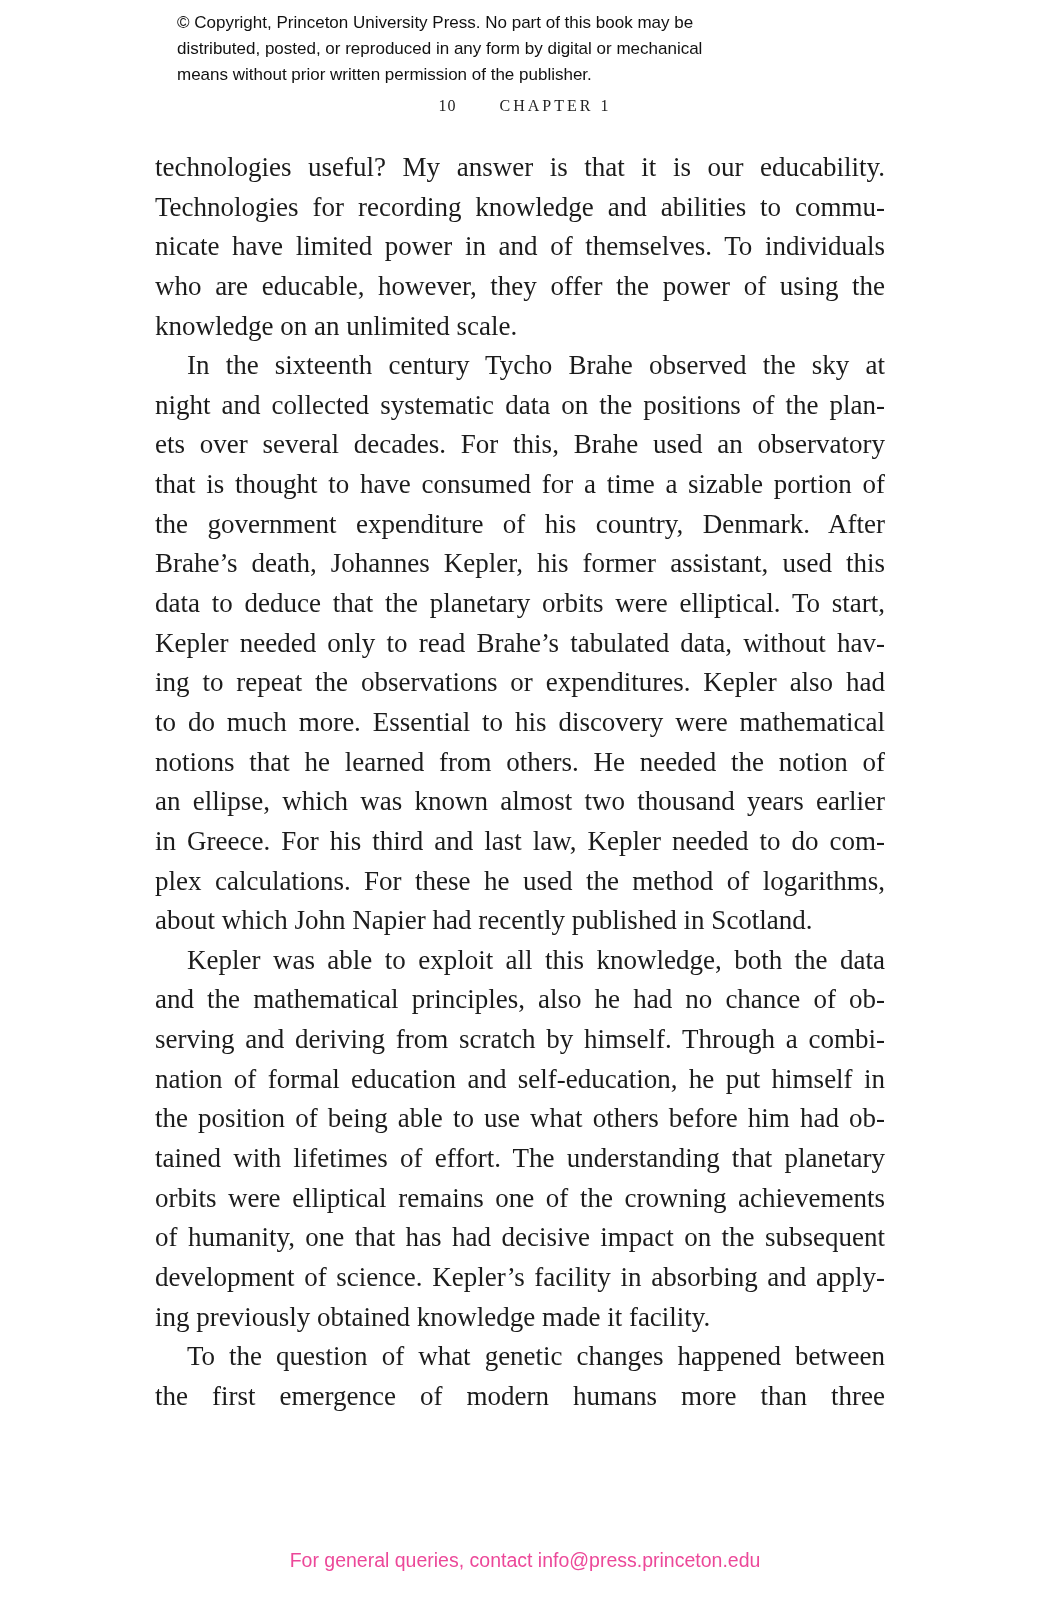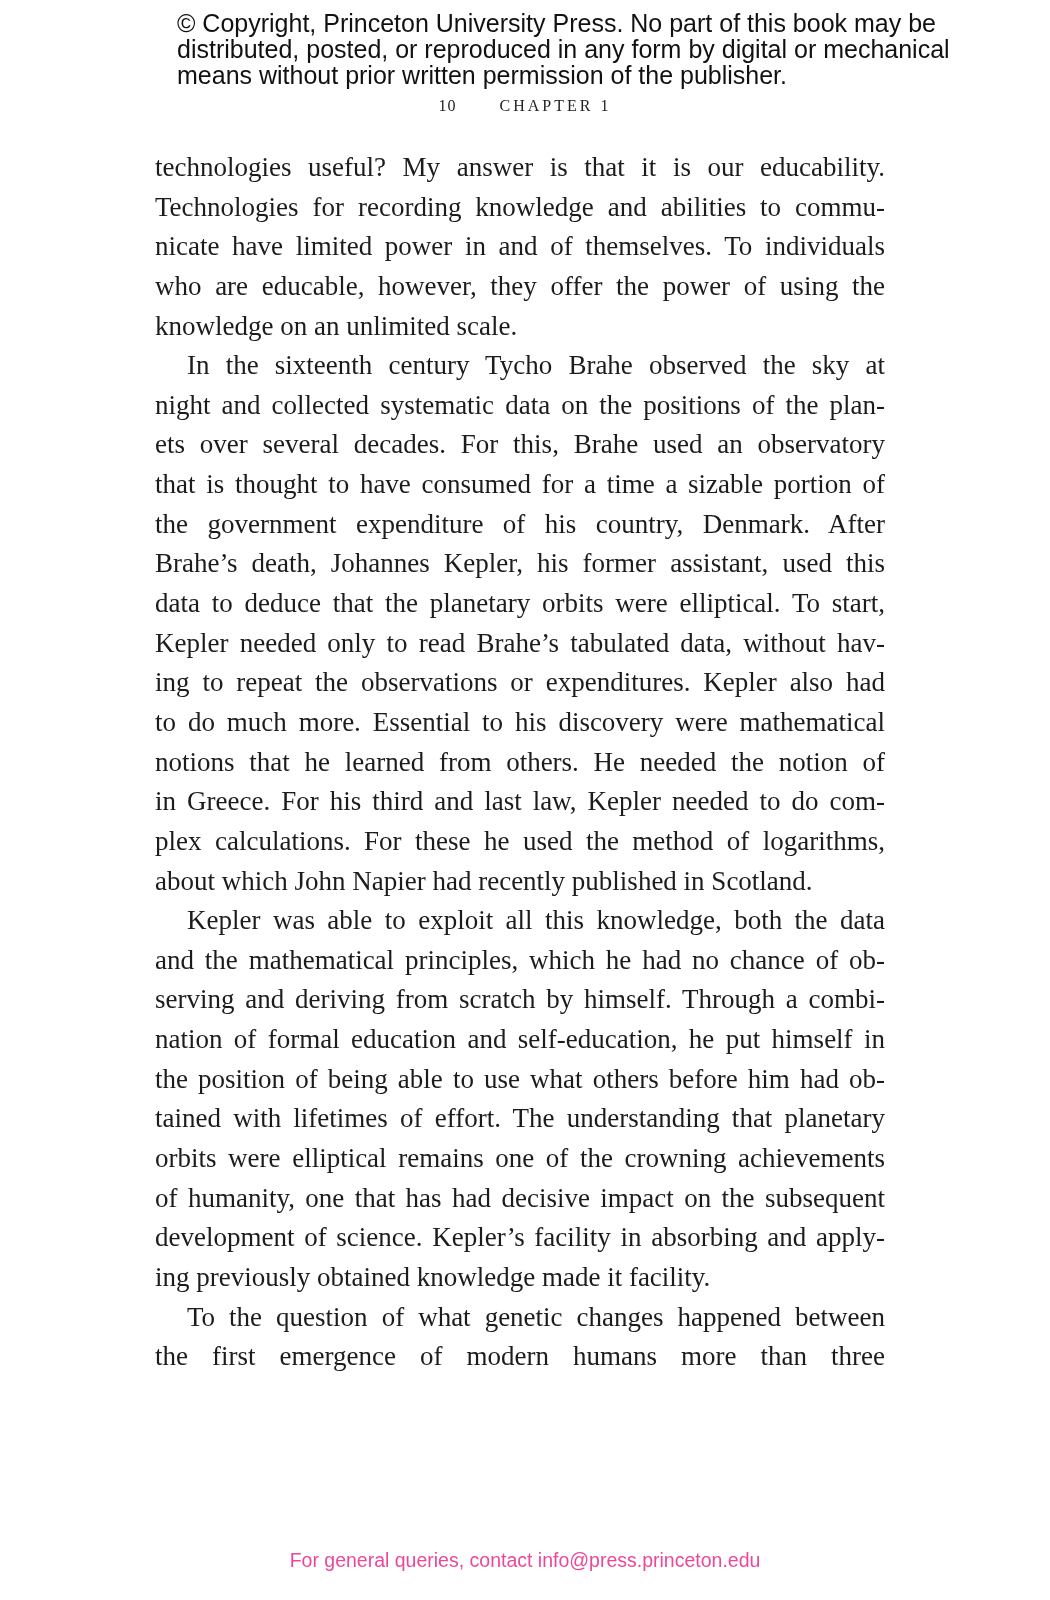--- a/index.html
+++ b/index.html
@@ -13,21 +13,21 @@
       position: relative;
       overflow: hidden;
       color: #1a1a1a;
     }
     .copyright {
       position: absolute;
       left: 177px;
       top: 10px;
       width: 720px;
       font-family: "Liberation Sans", sans-serif;
-      font-size: 25px;
+      font-size: 17px;
       line-height: 26px;
       color: #111111;
     }
     .copyright .cline {
       display: block;
       white-space: nowrap;
     }
     .running-head {
       position: absolute;
       top: 97px;
@@ -103,26 +103,27 @@
   <span class="line">night and collected systematic data on the positions of the plan-</span>
   <span class="line">ets over several decades. For this, Brahe used an observatory</span>
   <span class="line">that is thought to have consumed for a time a sizable portion of</span>
   <span class="line">the government expenditure of his country, Denmark. After</span>
   <span class="line">Brahe’s death, Johannes Kepler, his former assistant, used this</span>
   <span class="line">data to deduce that the planetary orbits were elliptical. To start,</span>
   <span class="line">Kepler needed only to read Brahe’s tabulated data, without hav-</span>
   <span class="line">ing to repeat the observations or expenditures. Kepler also had</span>
   <span class="line">to do much more. Essential to his discovery were mathematical</span>
   <span class="line">notions that he learned from others. He needed the notion of</span>
+  <span class="line">an ellipse, which was known almost two thousand years earlier</span>
   <span class="line">in Greece. For his third and last law, Kepler needed to do com-</span>
   <span class="line">plex calculations. For these he used the method of logarithms,</span>
   <span class="line last">about which John Napier had recently published in Scotland.</span>
 
   <span class="line indent">Kepler was able to exploit all this knowledge, both the data</span>
-  <span class="line">and the mathematical principles, which he had no chance of ob-</span>
+  <span class="line">and the mathematical principles, also he had no chance of ob-</span>
   <span class="line">serving and deriving from scratch by himself. Through a combi-</span>
   <span class="line">nation of formal education and self-education, he put himself in</span>
   <span class="line">the position of being able to use what others before him had ob-</span>
   <span class="line">tained with lifetimes of effort. The understanding that planetary</span>
   <span class="line">orbits were elliptical remains one of the crowning achievements</span>
   <span class="line">of humanity, one that has had decisive impact on the subsequent</span>
   <span class="line">development of science. Kepler’s facility in absorbing and apply-</span>
   <span class="line last">ing previously obtained knowledge made it facility.</span>
 
   <span class="line indent">To the question of what genetic changes happened between</span>

